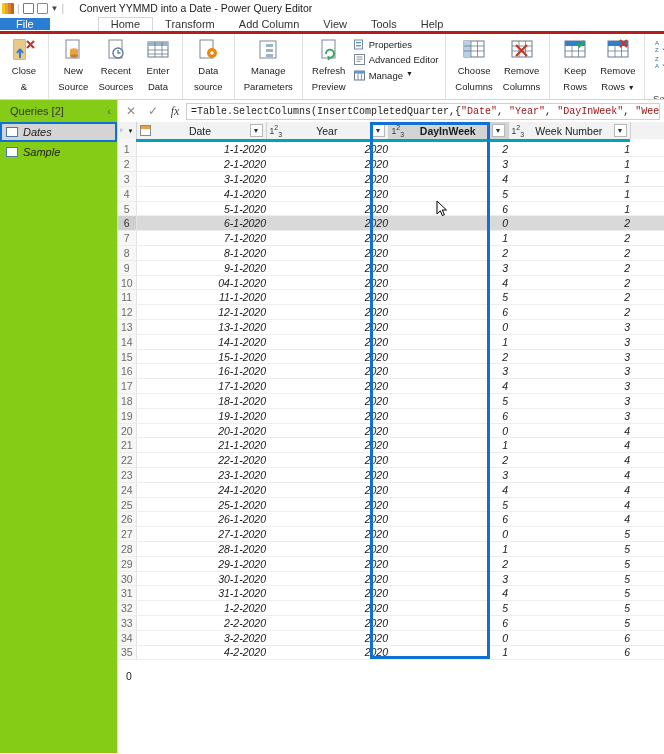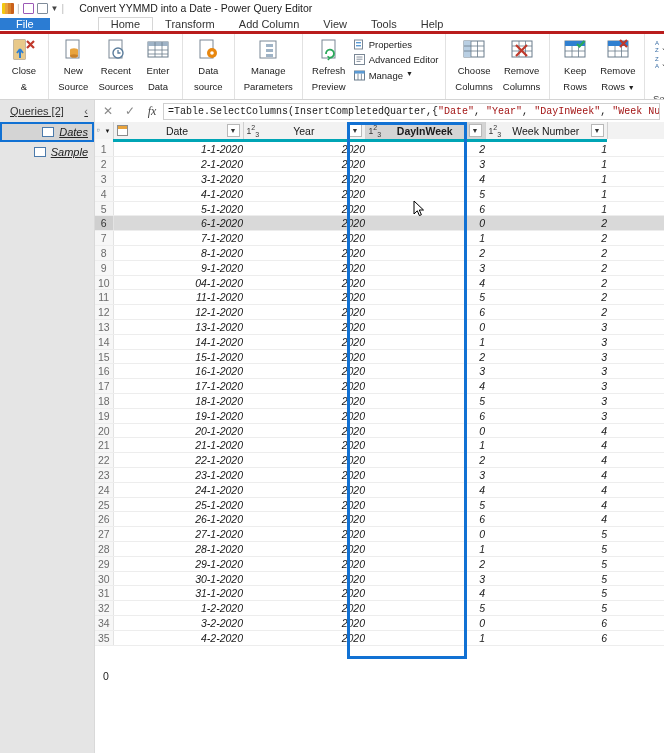--- a/index.html
+++ b/index.html
@@ -60,29 +60,29 @@
   .btn-small {
     display:flex; align-items:flex-start; gap:3px; font-size:9.5px; color:#222;
     padding:1px 3px; height:15.5px; white-space:nowrap;
   }
   .col-small { display:flex; flex-direction:column; justify-content:center; height:50px; }
 
   
   .workarea { display:flex; height:calc(754px - 16px - 18px - 67px); }
 
   
-  .queries-pane { width:95px; border-right:1px solid #d9d9d9; background:#e5e5e5; flex:none;text-decoration:underline; }
+  .queries-pane { width:118px; border-right:1px solid #d9d9d9; background:#84cc16; flex:none; }
   .queries-head {
     height:22px; display:flex; align-items:center; justify-content:space-between;
     padding:0 6px 0 10px; font-size:11px; color:#333;
   }
   .collapse-chevron { font-size:11px; color:#555; }
   .q-item {
     height:20px; display:flex; align-items:center; gap:5px; padding:0 6px;
-    font-size:11px; font-style:italic; color:#1a1a1a;justify-content:flex-end;
+    font-size:11px; font-style:italic; color:#1a1a1a;
   }
   .q-item.selected { background:#d4d4d4; outline:2px solid #1171d3; outline-offset:-2px; }
   .q-ic { width:12px;height:10px;border:1px solid #4b7aab;background:#fff; flex:none; }
   .q-ic::before{content:"";position:absolute;}
 
   
   .mainarea { flex:1; display:flex; flex-direction:column; min-width:0; background:#fff; }
 
   
   .formulabar { height:22px; display:flex; align-items:center; gap:0; padding:0 2px; background:#fff; }
@@ -730,20 +730,28 @@
             </tr>
             <tr class="drow">
               <td class="rownum">32</td>
               <td class="cell">1-2-2020</td>
               <td class="cell">2020</td>
               <td class="cell">5</td>
               <td class="cell">5</td>
               <td></td>
             </tr>
             <tr class="drow">
+              <td class="rownum">33</td>
+              <td class="cell">2-2-2020</td>
+              <td class="cell">2020</td>
+              <td class="cell">6</td>
+              <td class="cell">5</td>
+              <td></td>
+            </tr>
+            <tr class="drow">
               <td class="rownum">34</td>
               <td class="cell">3-2-2020</td>
               <td class="cell">2020</td>
               <td class="cell">0</td>
               <td class="cell">6</td>
               <td></td>
             </tr>
             <tr class="drow">
               <td class="rownum">35</td>
               <td class="cell">4-2-2020</td>

